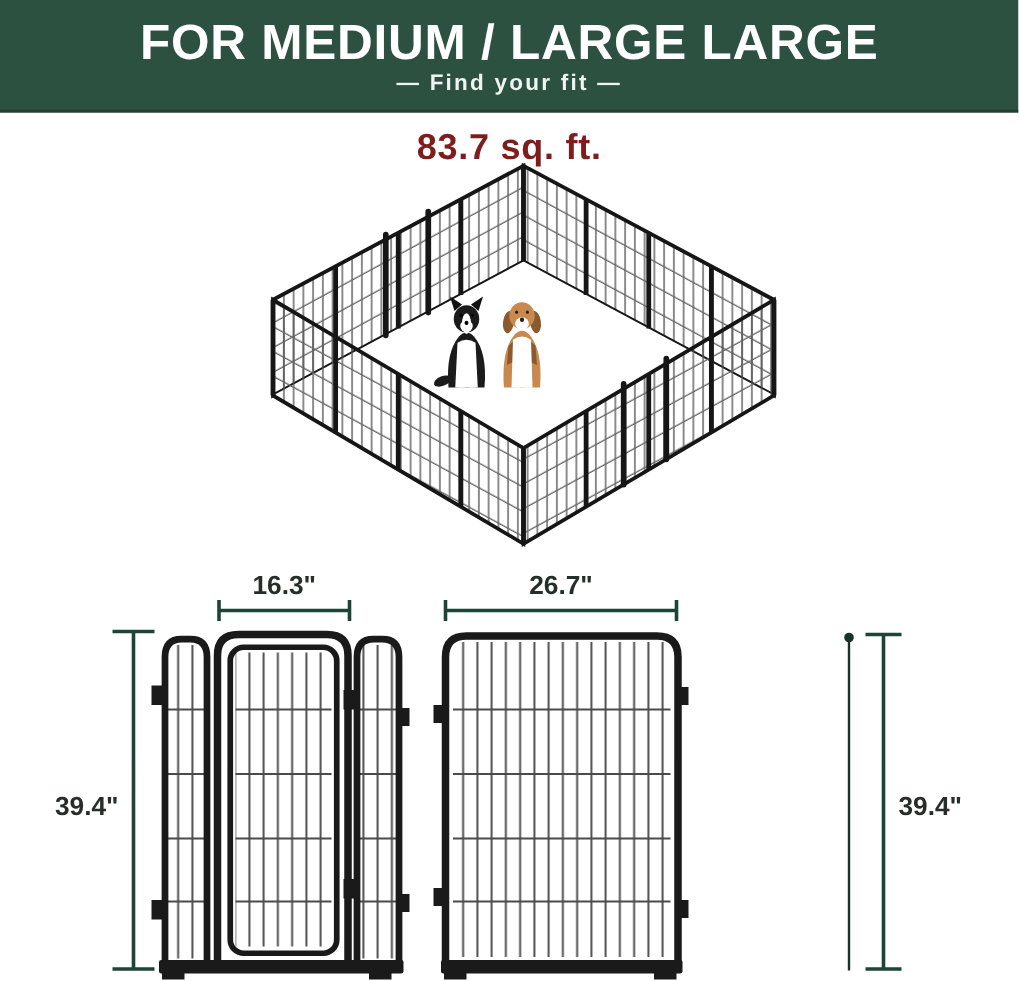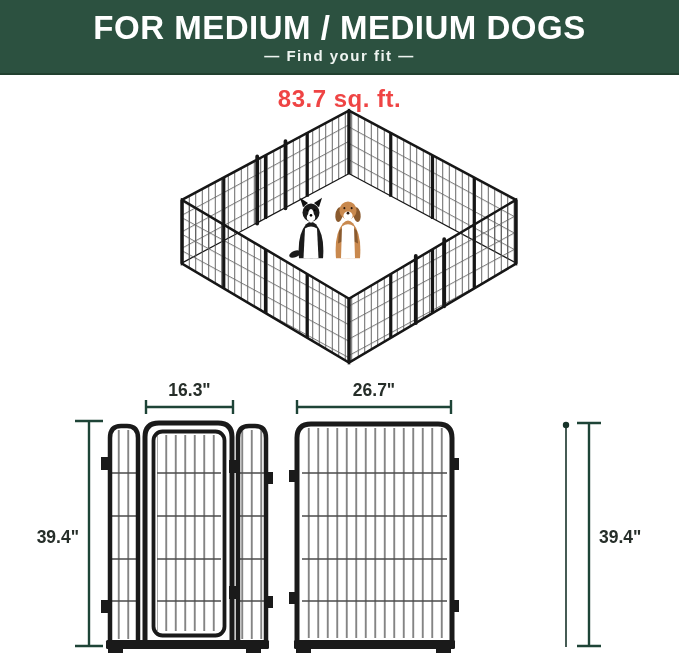--- a/index.html
+++ b/index.html
@@ -19,35 +19,35 @@
   .banner h1{
     margin:0;color:#ffffff;font-size:33px;font-weight:700;letter-spacing:.5px;line-height:36px;
   }
   .banner .subtitle{
     color:#eef4f0;font-size:15px;font-weight:700;letter-spacing:1.5px;line-height:17px;
   }
 
   
   .area-label{
     position:absolute;top:86px;left:0;width:679px;text-align:center;
-    font-size:24px;line-height:26px;font-weight:700;color:#ef4444;letter-spacing:.5px;
+    font-size:24px;line-height:26px;font-weight:700;color:#7f1d1d;letter-spacing:.5px;
   }
 
   .pen-svg{position:absolute;left:134px;top:102px;}
   .dims-svg{position:absolute;left:0;top:380px;}
 
   .dim-label{font-family:"Liberation Sans",sans-serif;font-size:17.5px;font-weight:600;fill:#262e29;}
 </style>
 </head>
 <body>
 
 <div class="page">
 
   <header class="banner">
-    <h1>FOR MEDIUM / MEDIUM DOGS</h1>
+    <h1>FOR MEDIUM / LARGE LARGE</h1>
     <div class="subtitle">—  Find your fit  —</div>
   </header>
 
   <div class="area-label">83.7 sq. ft.</div>
 
   <svg class="pen-svg" viewBox="0 0 410 252" width="410" height="268" preserveAspectRatio="none" xmlns="http://www.w3.org/2000/svg">
     <defs>
       <pattern id="pv" width="6.5" height="8" patternUnits="userSpaceOnUse">
         <path d="M3.25,0 V8" stroke="#555" stroke-width="0.9"></path>
       </pattern>

